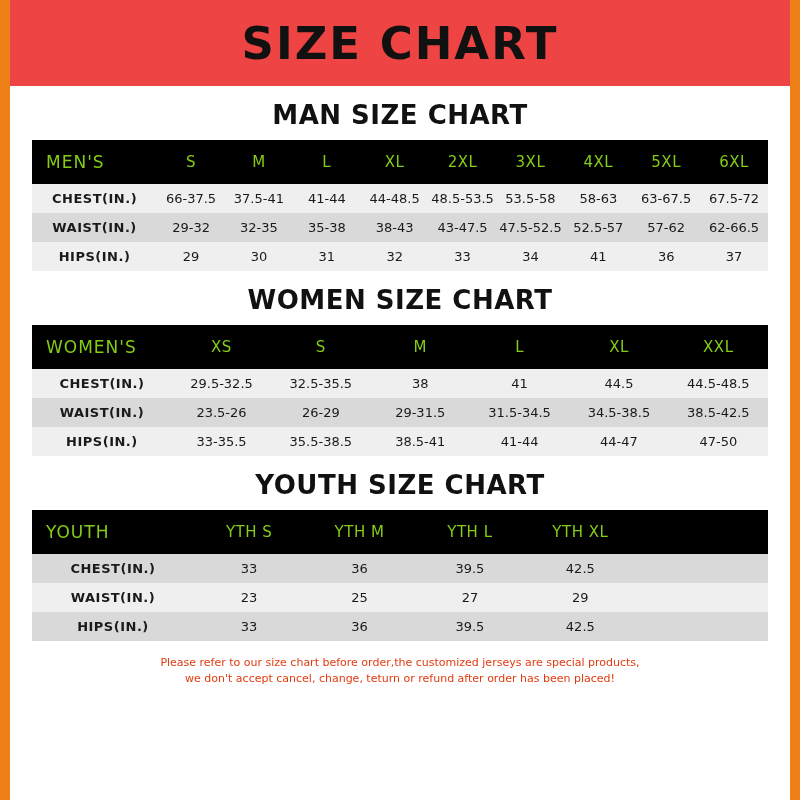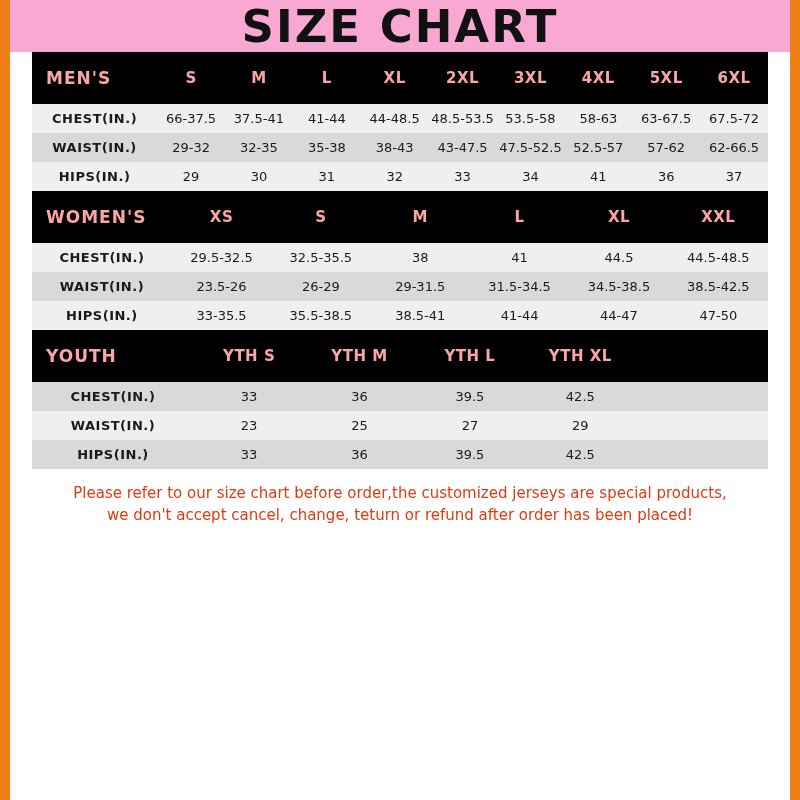--- a/index.html
+++ b/index.html
@@ -12,22 +12,22 @@
   .page {
     width: 800px;
     height: 800px;
     position: relative;
     background: #fff;
     overflow: hidden;
     border-left: 10px solid #ee7f16;
     border-right: 10px solid #ee7f16;
   }
   .banner {
-    background: #f9a8d4;
-    height: 52px;
+    background: #ef4444;
+    height: 86px;
     display: flex;
     align-items: center;
     justify-content: center;
     margin: 0 -10px;
   }
   .banner-title {
     font-family: "DejaVu Sans", sans-serif;
     font-weight: bold;
     font-size: 45px;
     letter-spacing: 2px;
@@ -55,24 +55,24 @@
     font-size: 13px;
     color: #1a1a1a;
     height: 29px;
     vertical-align: middle;
     font-weight: normal;
   }
   thead tr {
     background: #000;
   }
   thead th {
-    color: #fca5a5;
-    font-weight: bold;
+    color: #84cc16;
+    font-weight: normal;
     font-size: 15px;
-    height: 52px;
+    height: 44px;
     letter-spacing: 0.5px;
   }
   thead th.lead {
     text-align: left;
     padding-left: 14px;
     font-size: 17px;
     letter-spacing: 1px;
   }
   tbody tr.light { background: #efefef; }
   tbody tr.dark  { background: #d9d9d9; }
@@ -83,37 +83,38 @@
     font-weight: bold;
   }
   .men-table col.c0 { width: 17%; }
   .women-table col.c0 { width: 19%; }
   .youth-table col.c0 { width: 22%; }
   .youth-table col.pad { width: 18%; }
   .footer-note {
     margin-top: 14px;
     text-align: center;
     color: #e23a0f;
-    font-size: 15px;
+    font-size: 11px;
     line-height: 1.45;
     padding: 0 4px;
   }
   .footer-note div { white-space: nowrap; }
 </style>
 </head>
 <body>
 
 <div class="page">
 
   <div class="banner">
     <div class="banner-title">SIZE CHART</div>
   </div>
 
   <div class="content">
 
+    <div class="section-title">MAN SIZE CHART</div>
     <table class="men-table">
       <colgroup>
         <col class="c0">
           <col>
           <col>
           <col>
           <col>
           <col>
           <col>
           <col>
@@ -167,20 +168,21 @@
           <td>32</td>
           <td>33</td>
           <td>34</td>
           <td>41</td>
           <td>36</td>
           <td>37</td>
         </tr>
       </tbody>
     </table>
 
+    <div class="section-title">WOMEN SIZE CHART</div>
     <table class="women-table">
       <colgroup>
         <col class="c0">
           <col>
           <col>
           <col>
           <col>
           <col>
           <col>
       </colgroup>
@@ -219,20 +221,21 @@
           <td>33-35.5</td>
           <td>35.5-38.5</td>
           <td>38.5-41</td>
           <td>41-44</td>
           <td>44-47</td>
           <td>47-50</td>
         </tr>
       </tbody>
     </table>
 
+    <div class="section-title">YOUTH SIZE CHART</div>
     <table class="youth-table">
       <colgroup>
         <col class="c0">
           <col>
           <col>
           <col>
           <col>
           <col class="pad">
       </colgroup>
       <thead>

